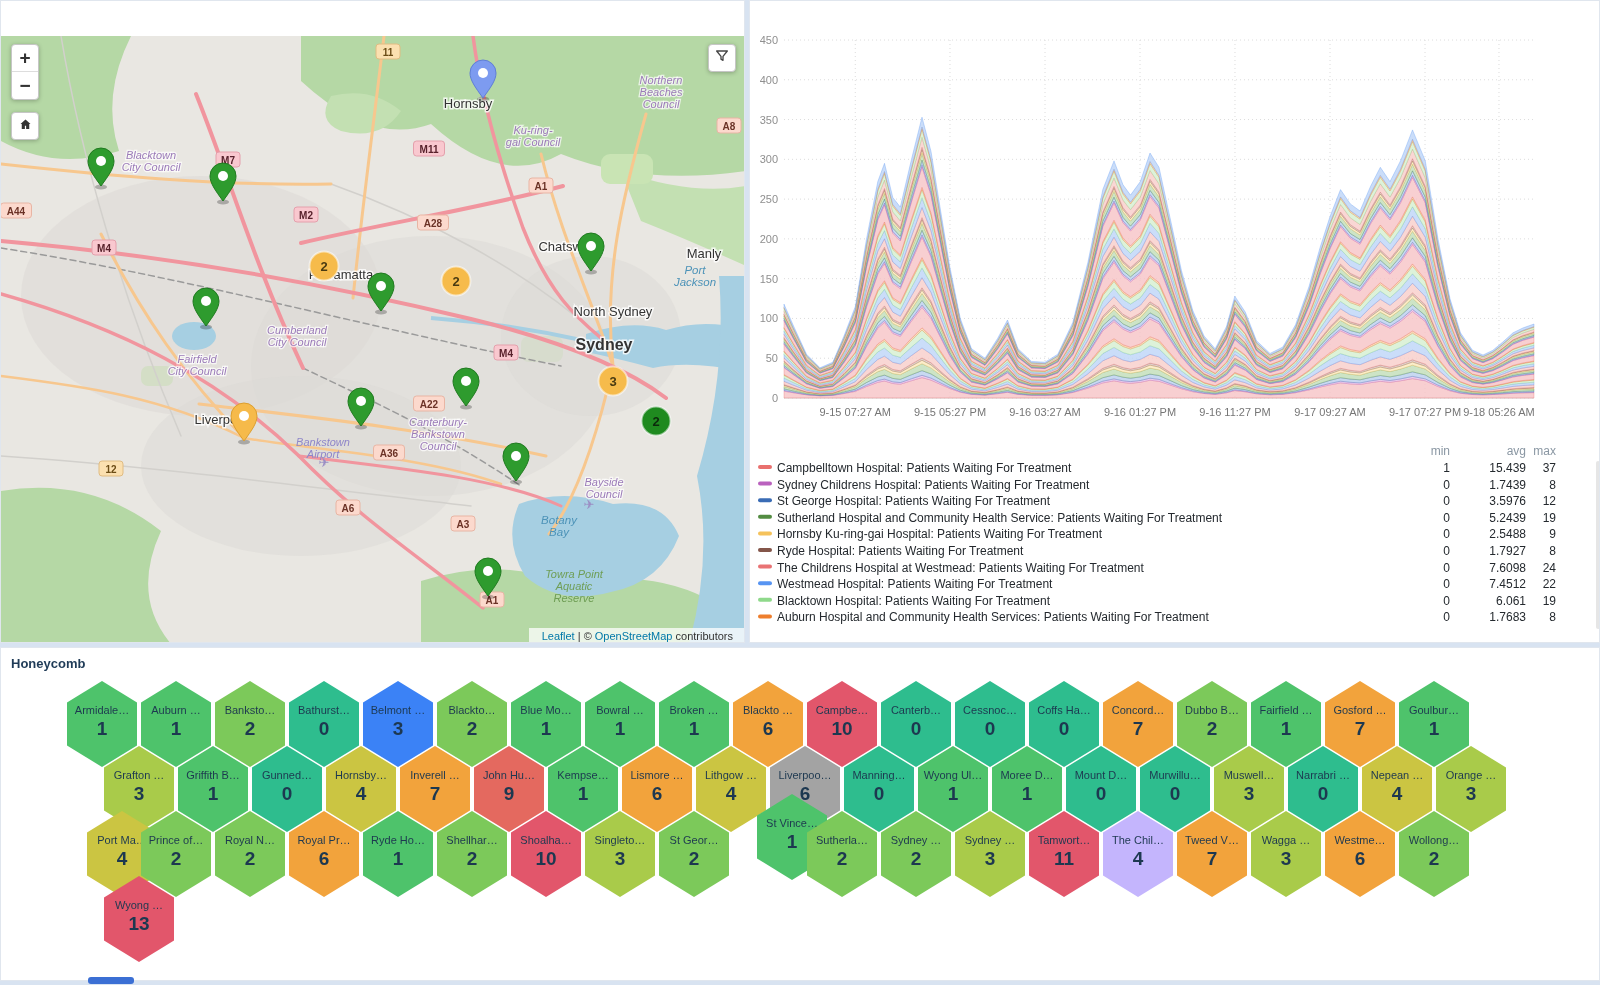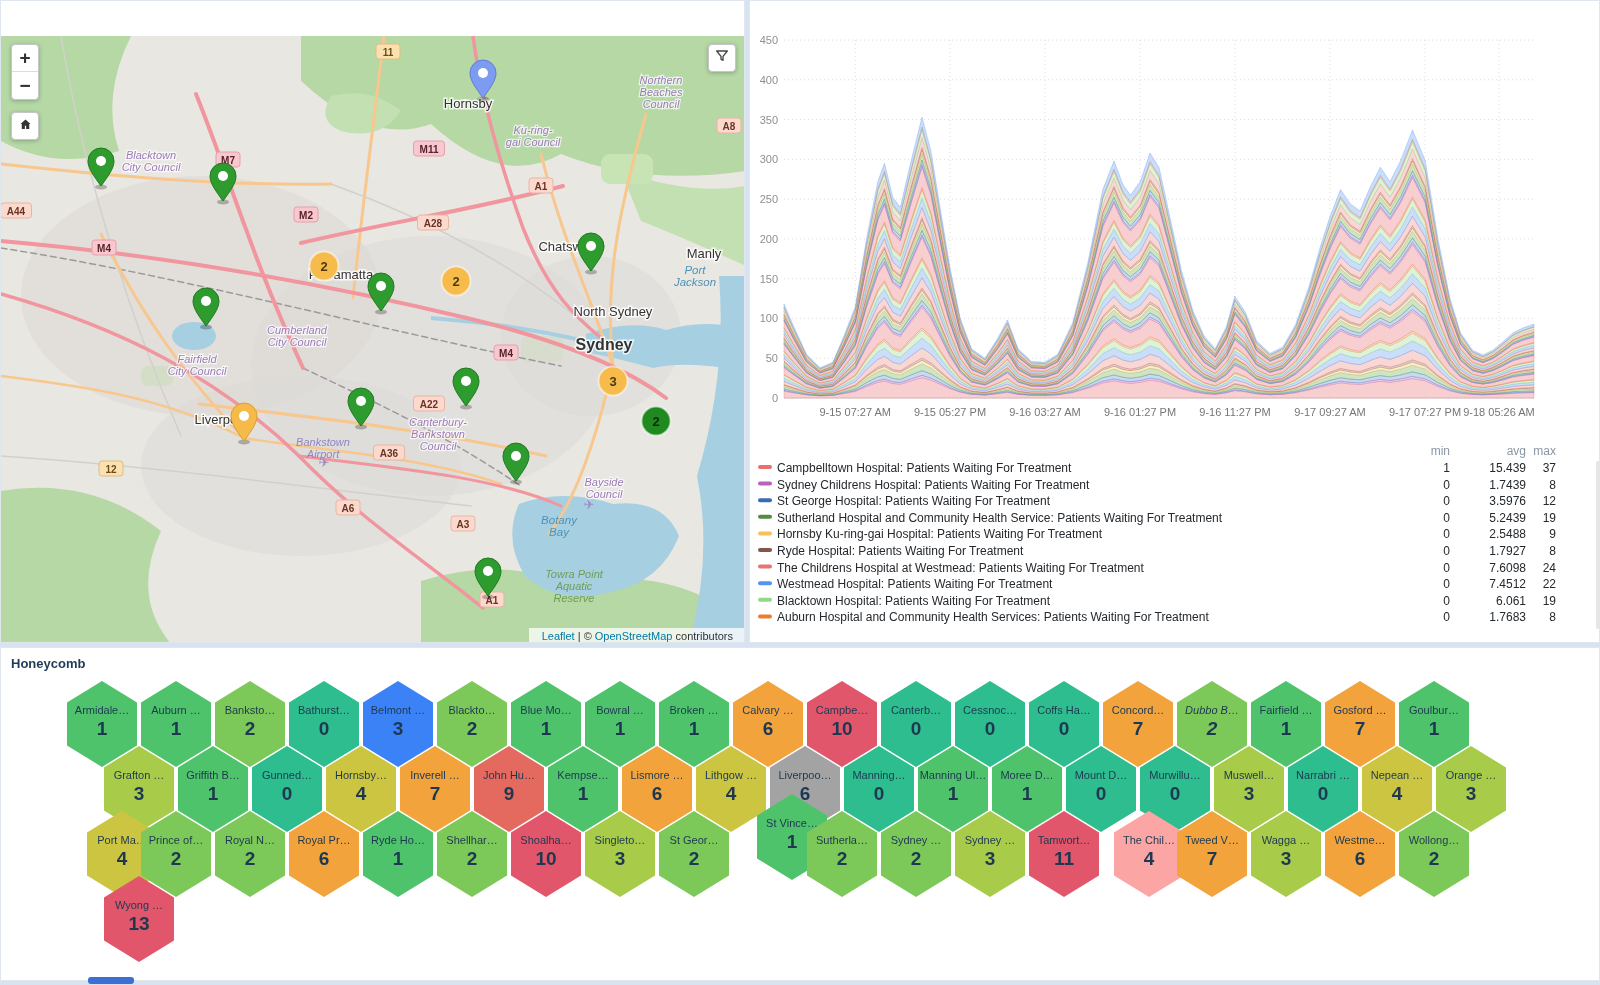--- a/index.html
+++ b/index.html
@@ -497,21 +497,21 @@
       </div>
       <div class="hex" style="left: 584px; top: 33px; background: rgb(78, 195, 107);">
         <div class="hex-label">Bowral …</div>
         <div class="hex-value">1</div>
       </div>
       <div class="hex" style="left: 658px; top: 33px; background: rgb(78, 195, 107);">
         <div class="hex-label">Broken …</div>
         <div class="hex-value">1</div>
       </div>
       <div class="hex" style="left: 732px; top: 33px; background: rgb(242, 163, 60);">
-        <div class="hex-label">Calvary …</div>
+        <div class="hex-label">Blackto …</div>
         <div class="hex-value">6</div>
       </div>
       <div class="hex" style="left: 806px; top: 33px; background: rgb(226, 86, 107);">
         <div class="hex-label">Campbe…</div>
         <div class="hex-value">10</div>
       </div>
       <div class="hex" style="left: 880px; top: 33px; background: rgb(46, 189, 142);">
         <div class="hex-label">Canterb…</div>
         <div class="hex-value">0</div>
       </div>
@@ -520,21 +520,21 @@
         <div class="hex-value">0</div>
       </div>
       <div class="hex" style="left: 1028px; top: 33px; background: rgb(46, 189, 142);">
         <div class="hex-label">Coffs Ha…</div>
         <div class="hex-value">0</div>
       </div>
       <div class="hex" style="left: 1102px; top: 33px; background: rgb(242, 163, 60);">
         <div class="hex-label">Concord…</div>
         <div class="hex-value">7</div>
       </div>
-      <div class="hex" style="left: 1176px; top: 33px; background: rgb(124, 201, 90); font-style: italic;">
+      <div class="hex" style="left: 1176px; top: 33px; background: rgb(124, 201, 90);">
         <div class="hex-label">Dubbo B…</div>
         <div class="hex-value">2</div>
       </div>
       <div class="hex" style="left: 1250px; top: 33px; background: rgb(78, 195, 107);">
         <div class="hex-label">Fairfield …</div>
         <div class="hex-value">1</div>
       </div>
       <div class="hex" style="left: 1324px; top: 33px; background: rgb(242, 163, 60);">
         <div class="hex-label">Gosford …</div>
         <div class="hex-value">7</div>
@@ -581,21 +581,21 @@
       </div>
       <div class="hex" style="left: 769px; top: 98px; background: #a3a3a3;">
         <div class="hex-label">Liverpoo…</div>
         <div class="hex-value">6</div>
       </div>
       <div class="hex" style="left: 843px; top: 98px; background: rgb(46, 189, 142);">
         <div class="hex-label">Manning…</div>
         <div class="hex-value">0</div>
       </div>
       <div class="hex" style="left: 917px; top: 98px; background: rgb(78, 195, 107);">
-        <div class="hex-label">Manning Ul…</div>
+        <div class="hex-label">Wyong Ul…</div>
         <div class="hex-value">1</div>
       </div>
       <div class="hex" style="left: 991px; top: 98px; background: rgb(78, 195, 107);">
         <div class="hex-label">Moree D…</div>
         <div class="hex-value">1</div>
       </div>
       <div class="hex" style="left: 1065px; top: 98px; background: rgb(46, 189, 142);">
         <div class="hex-label">Mount D…</div>
         <div class="hex-value">0</div>
       </div>
@@ -668,21 +668,21 @@
         <div class="hex-value">2</div>
       </div>
       <div class="hex" style="left: 954px; top: 163px; background: rgb(169, 203, 74);">
         <div class="hex-label">Sydney …</div>
         <div class="hex-value">3</div>
       </div>
       <div class="hex" style="left: 1028px; top: 163px; background: rgb(226, 86, 107);">
         <div class="hex-label">Tamwort…</div>
         <div class="hex-value">11</div>
       </div>
-      <div class="hex" style="left: 1102px; top: 163px; background: #fca5a5; margin-left: 11px;">
+      <div class="hex" style="left: 1102px; top: 163px; background: #c4b5fd;">
         <div class="hex-label">The Chil…</div>
         <div class="hex-value">4</div>
       </div>
       <div class="hex" style="left: 1176px; top: 163px; background: rgb(242, 163, 60);">
         <div class="hex-label">Tweed V…</div>
         <div class="hex-value">7</div>
       </div>
       <div class="hex" style="left: 1250px; top: 163px; background: rgb(169, 203, 74);">
         <div class="hex-label">Wagga …</div>
         <div class="hex-value">3</div>

